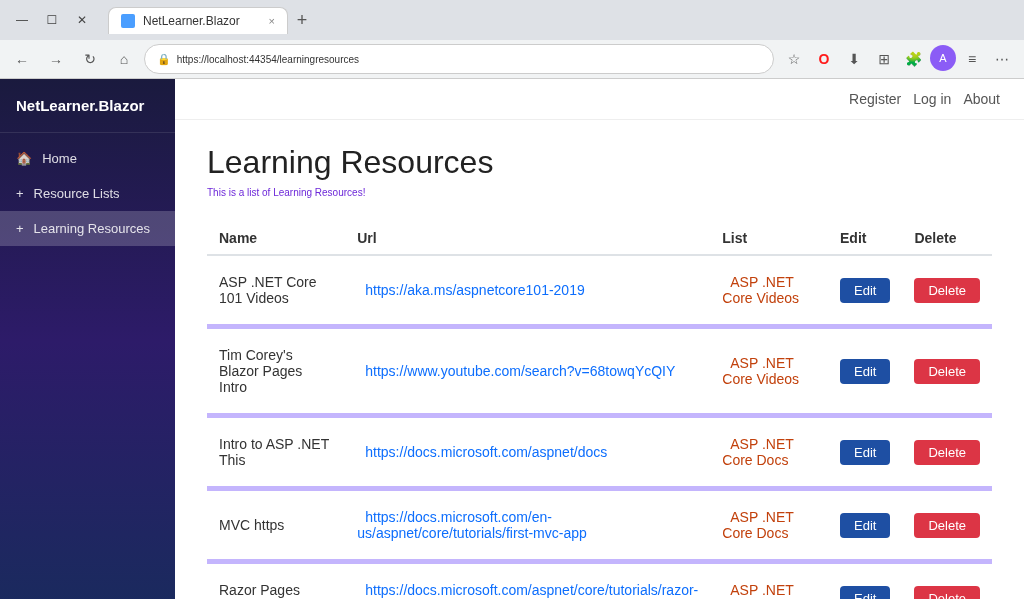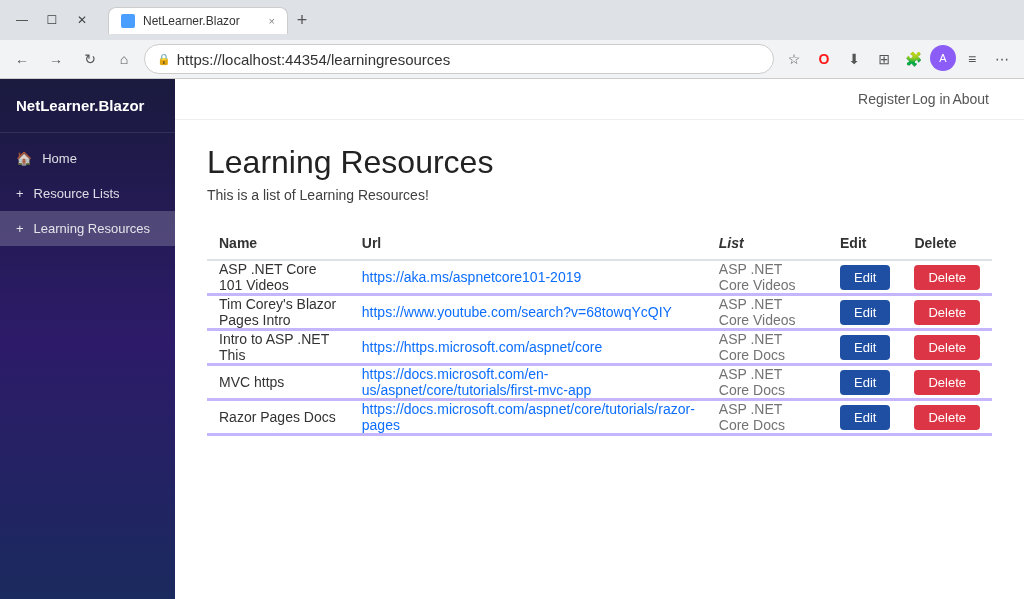--- a/index.html
+++ b/index.html
@@ -41,21 +41,21 @@
       width: 28px; height: 28px; border: none; background: transparent;
       border-radius: 50%; cursor: pointer; display: flex; align-items: center; justify-content: center;
       font-size: 14px; color: #555;
     }
     .address-bar {
       flex: 1; display: flex; align-items: center;
       background: #fff; border: 1px solid #ccc; border-radius: 20px;
       padding: 4px 12px; gap: 6px; height: 30px;
     }
     .address-bar .lock-icon { font-size: 11px; color: #555; }
-    .address-text { flex: 1; font-size: 15px; color: #333; }
+    .address-text { flex: 1; font-size: 10px; color: #333; }
     .toolbar-icons { display: flex; gap: 2px; }
     .toolbar-icon-btn {
       width: 28px; height: 28px; border: none; background: transparent;
       border-radius: 4px; cursor: pointer; display: flex; align-items: center; justify-content: center;
       font-size: 14px; color: #555;
     }
     .profile-btn {
       width: 26px; height: 26px; border-radius: 50%; background: #8b5cf6;
       display: flex; align-items: center; justify-content: center;
       color: #fff; font-size: 11px; cursor: pointer;
@@ -80,47 +80,47 @@
       padding: 10px 16px; cursor: pointer; color: rgba(255,255,255,0.85);
       font-size: 13px; transition: background 0.15s;
     }
     .sidebar-item.active { background: rgba(255,255,255,0.2); }
     .sidebar-icon { font-size: 13px; }
 
     
     .main-content { flex: 1; overflow-y: auto; background: #fff; }
     .top-nav {
       display: flex; justify-content: flex-end; align-items: center;
-      padding: 12px 35px; border-bottom: 1px solid #eee; gap: 2px;
+      padding: 12px 24px; border-bottom: 1px solid #eee; gap: 12px;
     }
     .top-nav-link { color: #555; text-decoration: none; font-size: 14px; cursor: pointer; }
     .content-area { padding: 24px 32px; }
     .page-title { font-size: 32px; font-weight: 300; color: #222; margin-bottom: 6px; }
-    .page-subtitle { font-size: 14px; color: #404040; margin-bottom: 24px; }
+    .page-subtitle { font-size: 10px; color: #6d28d9; margin-bottom: 24px; }
 
     
     table { width: 100%; border-collapse: collapse; }
     thead tr { border-bottom: 2px solid #dee2e6; }
     th { text-align: left; padding: 8px 12px; font-weight: 600; color: #333; font-size: 14px; margin-top: 20px; }
-    td { padding: 0 12px; border-bottom: 3px solid #c4b5fd; font-size: 14px; color: #333; vertical-align: middle; }
-    td a { color: #0d6efd; text-decoration: none; }
-    .list-link { color: #737373; text-decoration: none; cursor: pointer; }
+    td { padding: 18px 12px; border-bottom: 5px solid #c4b5fd; font-size: 14px; color: #333; vertical-align: middle; }
+    td a { color: #0d6efd; text-decoration: none; margin-left: 8px; }
+    .list-link { color: #c2410c; text-decoration: none; cursor: pointer; }
     .btn-edit {
       background: #1e4fa3; color: #fff; border: none; border-radius: 4px;
       padding: 5px 14px; font-size: 13px; cursor: pointer;
     }
     .btn-delete {
       background: #dc3545; color: #fff; border: none; border-radius: 4px;
       padding: 5px 14px; font-size: 13px; cursor: pointer;
     }
     .action-cell { white-space: nowrap; }
 
     .col-name { width: 220px; }
     .col-url { }
-    .col-list { width: 180px; font-style: italic; }
+    .col-list { width: 180px; }
     .col-edit { width: 70px; }
     .col-delete { width: 80px; }
   </style>
 </head>
 <body>
 
 <div class="browser-chrome">
   <div class="browser-titlebar">
     <div class="browser-controls">
       <button class="browser-btn">—</button>
@@ -208,21 +208,21 @@
     </tr>
             <tr>
       <td>Tim Corey's Blazor Pages Intro</td>
       <td><a href="#">https://www.youtube.com/search?v=68towqYcQIY</a></td>
       <td><a href="#" class="list-link">ASP .NET Core Videos</a></td>
       <td class="action-cell"><button class="btn-edit">Edit</button></td>
       <td class="action-cell"><button class="btn-delete">Delete</button></td>
     </tr>
             <tr>
       <td>Intro to ASP .NET This</td>
-      <td><a href="#">https://https.microsoft.com/aspnet/core</a></td>
+      <td><a href="#">https://docs.microsoft.com/aspnet/docs</a></td>
       <td><a href="#" class="list-link">ASP .NET Core Docs</a></td>
       <td class="action-cell"><button class="btn-edit">Edit</button></td>
       <td class="action-cell"><button class="btn-delete">Delete</button></td>
     </tr>
             <tr>
       <td>MVC https</td>
       <td><a href="#">https://docs.microsoft.com/en-us/aspnet/core/tutorials/first-mvc-app</a></td>
       <td><a href="#" class="list-link">ASP .NET Core Docs</a></td>
       <td class="action-cell"><button class="btn-edit">Edit</button></td>
       <td class="action-cell"><button class="btn-delete">Delete</button></td>

